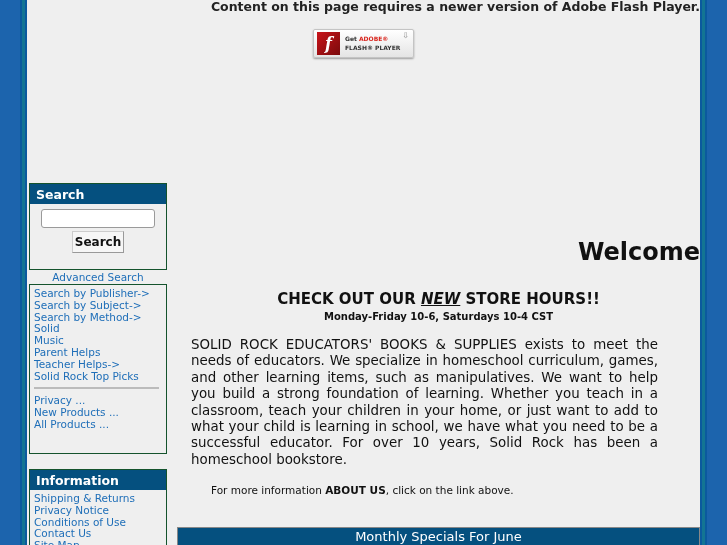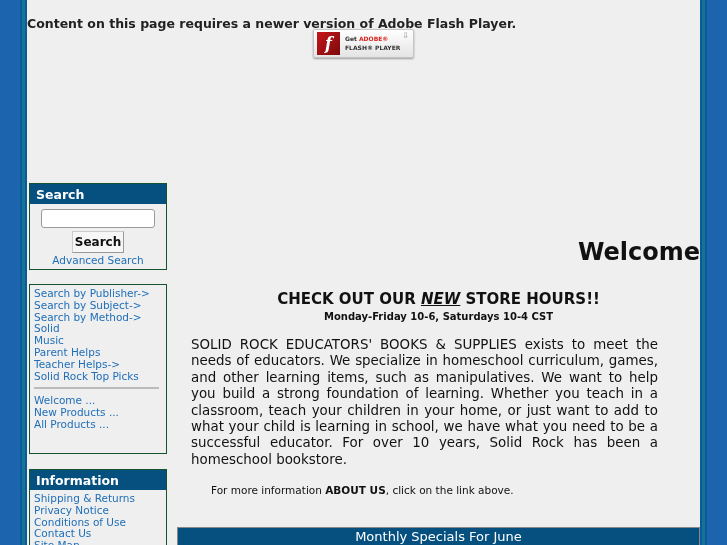--- a/index.html
+++ b/index.html
@@ -11,23 +11,23 @@
   }
   .edge-left { position: absolute; left: 20px; top: 0; width: 7px; height: 545px; background: #0b5a9e; }
   .edge-left::after { content: ""; position: absolute; left: 2px; top: 0; width: 3px; height: 100%; background: #17808f; opacity: .7; }
   .edge-right { position: absolute; left: 700px; top: 0; width: 7px; height: 545px; background: #0b5a9e; }
   .edge-right::after { content: ""; position: absolute; left: 2px; top: 0; width: 3px; height: 100%; background: #17808f; opacity: .7; }
   .page {
     position: absolute; left: 27px; top: 0; width: 673px; height: 545px;
     background: #efefef;
   }
   .flash-msg {
-    position: absolute; left: 0; top: 0; width: 673px; text-align: left;
+    position: absolute; left: 0; top: 0; width: 673px; text-align: right;
     font-family: "DejaVu Sans", sans-serif; font-weight: bold; font-size: 12.5px; color: #222;
-    padding-top: 17px; line-height: 14px;
+    padding-top: 0; line-height: 14px;
   }
   .flash-btn {
     position: absolute; left: 286px; top: 29px; width: 101px; height: 29px;
     background: linear-gradient(#ffffff, #e4e4e4);
     border: 1px solid #c4c4c4; border-radius: 2px;
     box-shadow: 0 1px 2px rgba(0,0,0,.35);
     cursor: pointer;
   }
   .flash-logo {
     position: absolute; left: 3px; top: 2px; width: 23px; height: 23px;
@@ -49,21 +49,21 @@
   .search-input {
     display: block; margin: 5px auto 0; width: 114px; height: 19px;
     border: 1px solid #9a9a9a; border-radius: 3px; background: #fff;
   }
   .search-btn {
     display: block; margin: 3px auto 0; width: 52px; height: 22px;
     background: #f6f6f6; border: 1px solid #ccc; border-right-color: #999; border-bottom-color: #999;
     font-family: "DejaVu Sans", sans-serif; font-weight: bold; font-size: 12px; color: #111;
     cursor: pointer;
   }
-  .adv-link { display: block; text-align: center; font-size: 10.5px; color: #1e6eb8; margin-top: 1px; text-decoration: none; }
+  .adv-link { display: block; text-align: center; font-size: 10.5px; color: #1e6eb8; margin-top: 18px; text-decoration: none; }
 
   .cat-box { top: 284px; height: 170px; }
   .link-list { padding: 3px 4px 0 4px; }
   .link-list a { display: block; font-size: 10.5px; line-height: 11.8px; color: #1e6eb8; text-decoration: none; white-space: nowrap; }
   .sep { height: 0; border-top: 2px solid #bbb; margin: 5px 3px 6px 0; }
 
   .info-box { top: 469px; height: 90px; }
 
   .main { position: absolute; left: 150px; top: 0; width: 523px; }
   .welcome {
@@ -121,21 +121,21 @@
     <div class="link-list">
       <a href="#">Search by Publisher-&gt;</a>
       <a href="#">Search by Subject-&gt;</a>
       <a href="#">Search by Method-&gt;</a>
       <a href="#">Solid</a>
       <a href="#">Music</a>
       <a href="#">Parent Helps</a>
       <a href="#">Teacher Helps-&gt;</a>
       <a href="#">Solid Rock Top Picks</a>
       <div class="sep"></div>
-      <a href="#">Welcome ...</a>
+      <a href="#">Privacy ...</a>
       <a href="#">New Products ...</a>
       <a href="#">All Products ...</a>
     </div>
   </div>
 
   <div class="box info-box">
     <div class="box-head">Information</div>
     <div class="link-list">
       <a href="#">Shipping &amp; Returns</a>
       <a href="#">Privacy Notice</a>

